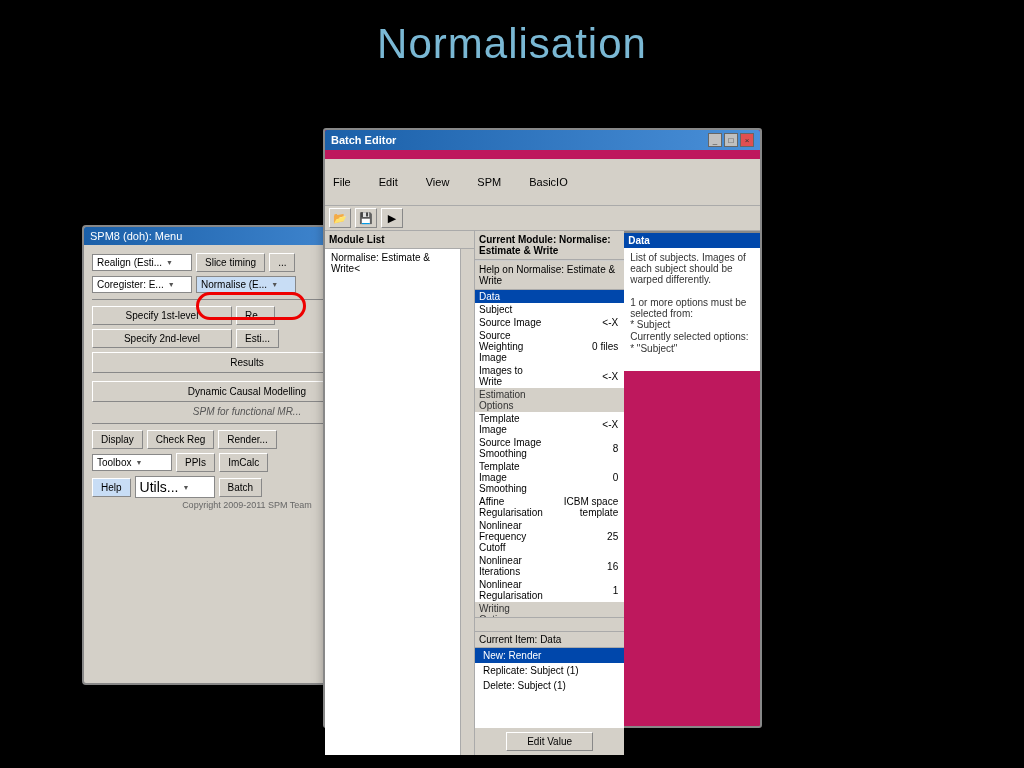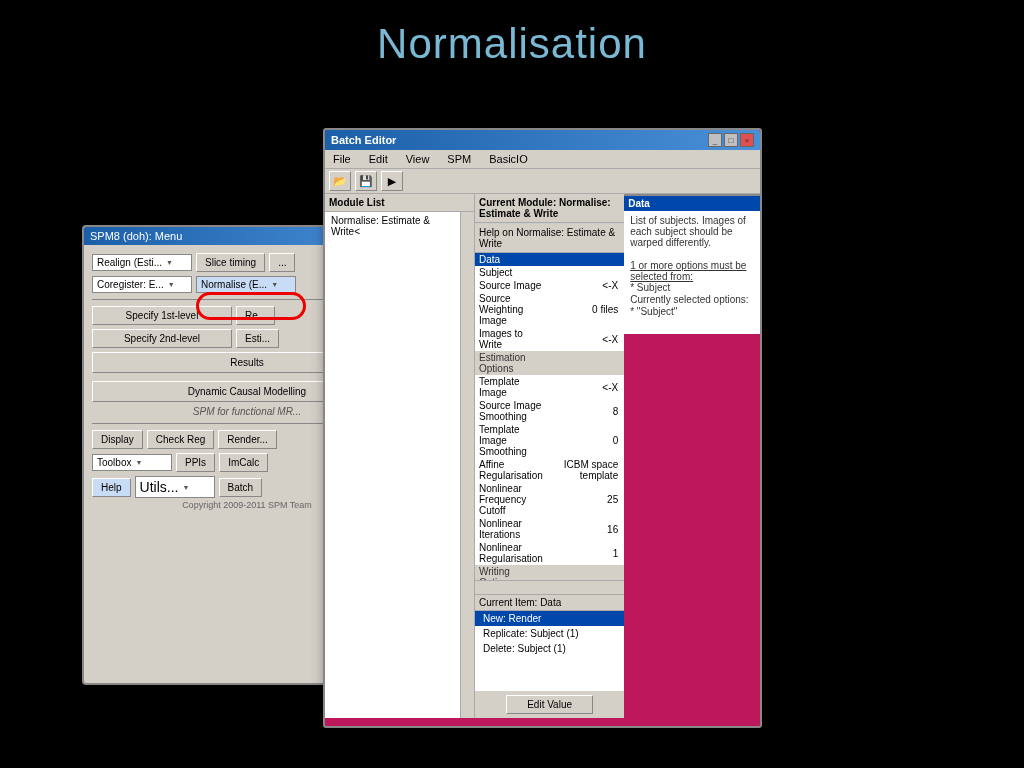--- a/index.html
+++ b/index.html
@@ -192,24 +192,25 @@
       font-size: 8px;
       cursor: pointer;
       color: #333;
     }
     .win-btn.close { background: #e05050; }
 
     
     .batch-menubar {
       background: #d4d0c8;
       border-bottom: 1px solid #aaa;
-      padding: 2px 4px;
-      display: flex;
-      gap: 10px;
+      padding: 16px 4px;
+      display: flex;
+      gap: 20px;
       font-size: 11px;
+      margin-top: 9px;
     }
     .menu-item {
       cursor: pointer;
       padding: 1px 4px;
     }
 
     
     .batch-toolbar {
       background: #d4d0c8;
       border-bottom: 1px solid #aaa;
@@ -584,20 +585,20 @@
           <button class="edit-value-btn">Edit Value</button>
         </div>
       </div>
     </div>
 
     <div class="batch-bottom">
       <div class="bottom-header">Data</div>
       <div class="bottom-text" id="bottom-text-content">
           <p style="margin: 0px; min-height: 12px;">List of subjects. Images of each subject should be warped differently.</p>
           <p style="margin: 0px; min-height: 12px;"></p>
-          <p style="margin: 0px; min-height: 12px; text-decoration: underline;">1 or more options must be selected from:</p>
+          <p style="margin: 0px; min-height: 12px;">1 or more options must be selected from:</p>
           <p style="margin: 0px; min-height: 12px;">* Subject</p>
           <p style="margin: 0px; min-height: 12px;">Currently selected options:</p>
           <p style="margin: 0px; min-height: 12px;">* "Subject"</p>
         </div>
     </div>
   </div>
 </div>
 
 </body></html>

